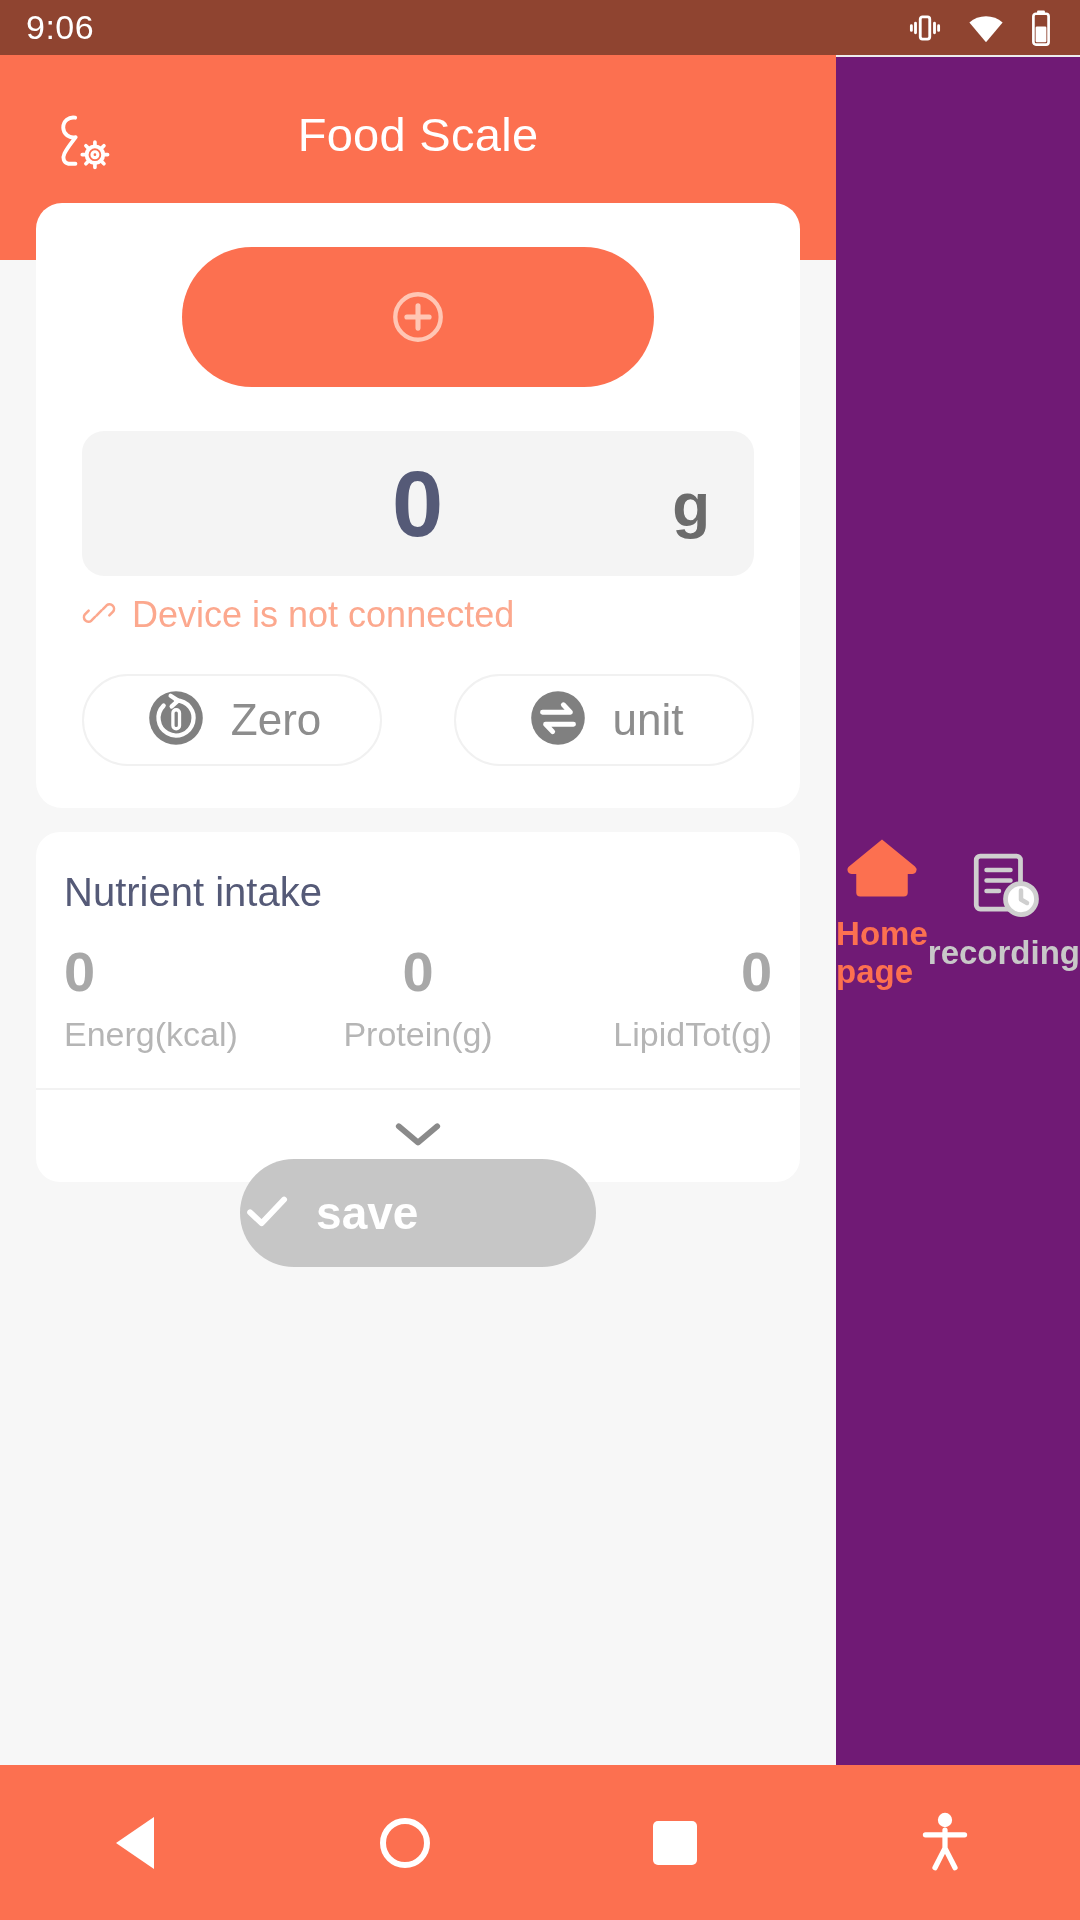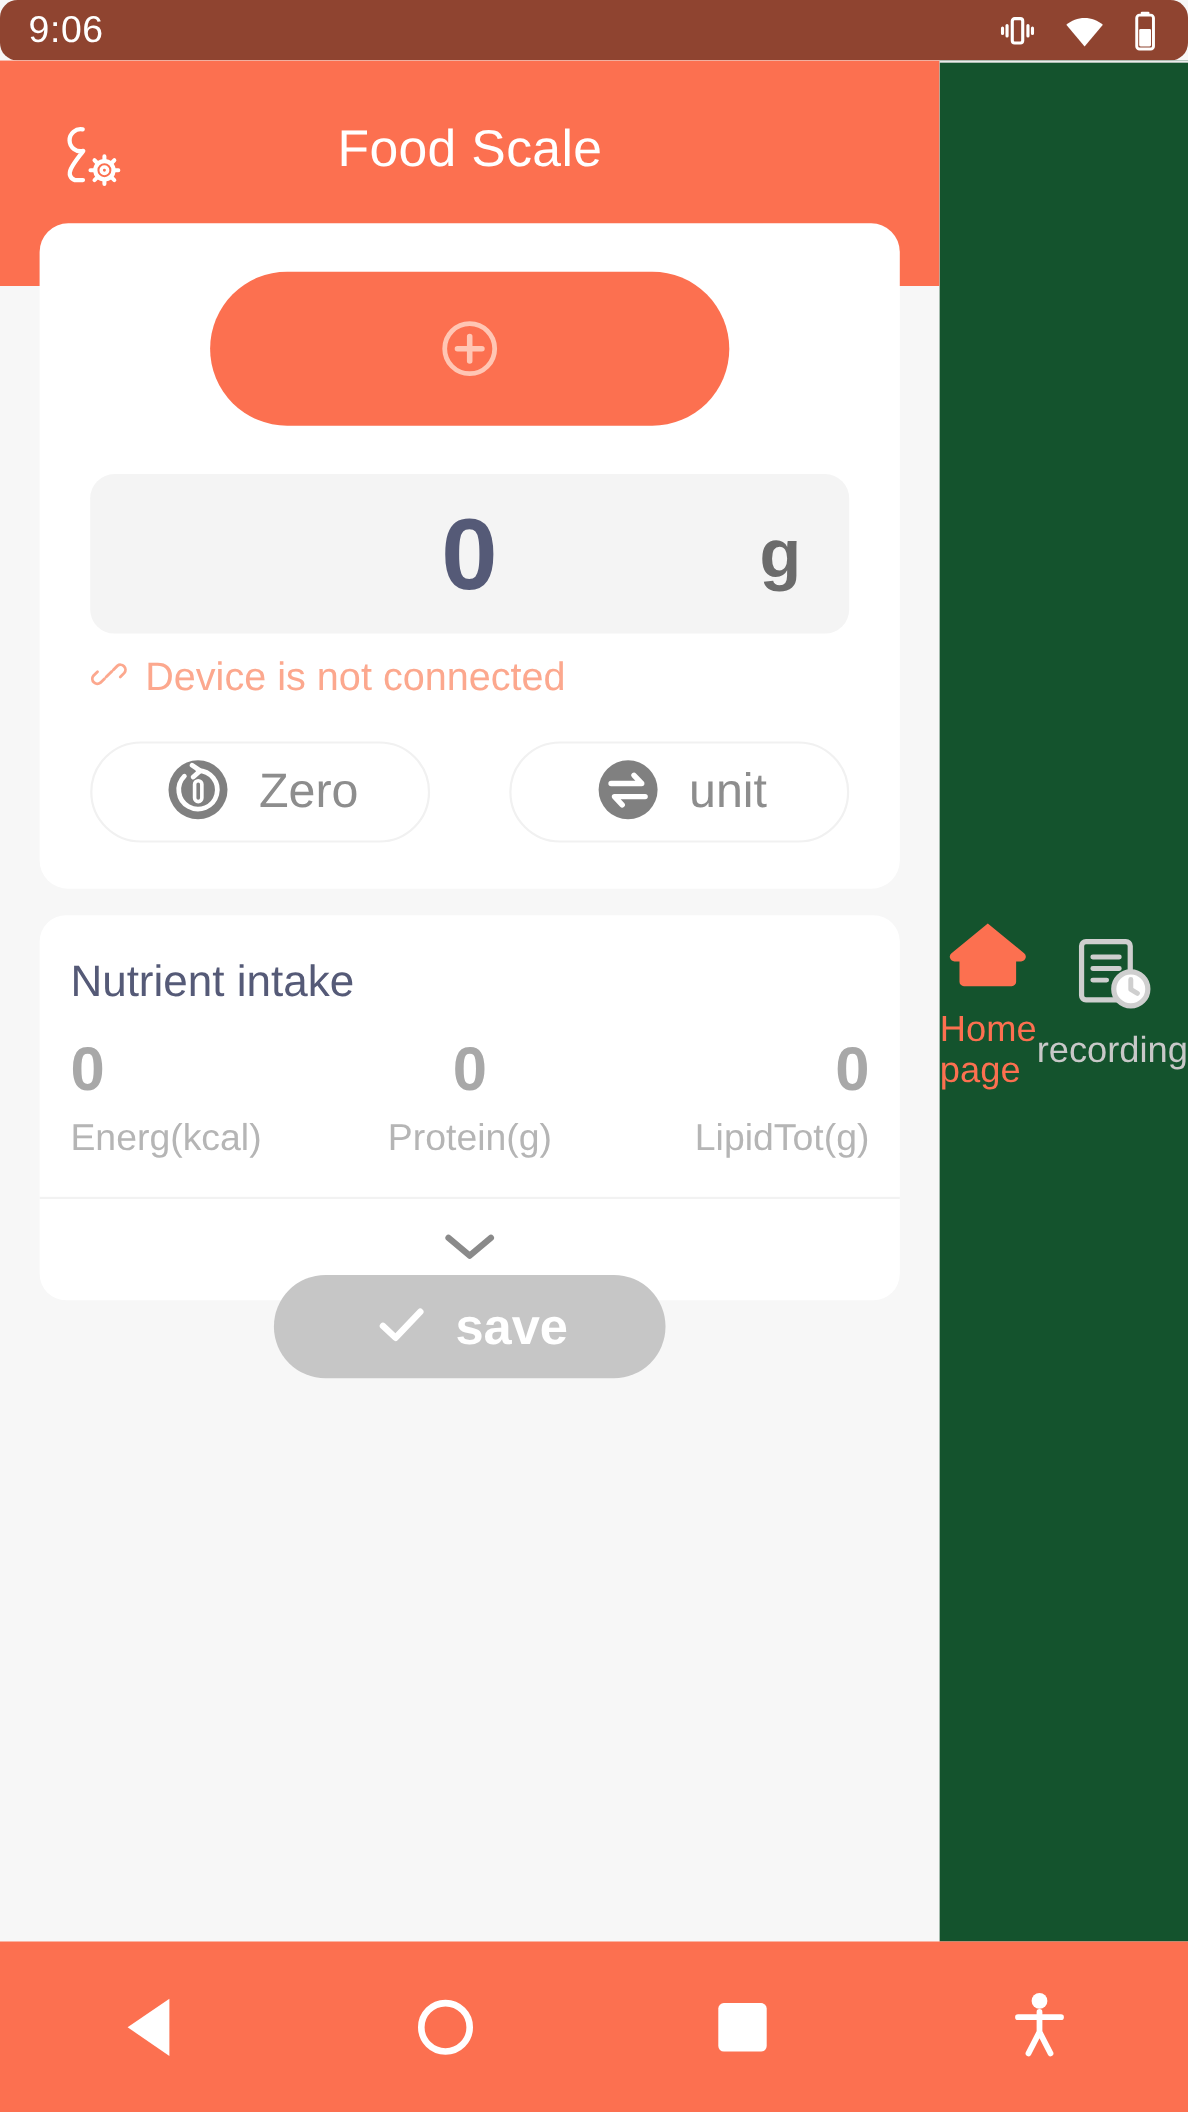--- a/index.html
+++ b/index.html
@@ -11,21 +11,20 @@
     position:relative;
   }
 
   
   .statusbar{
     height:55px; width:100%;
     background:#8f4430;
     display:flex; align-items:center;
     padding:0 26px;
     position:relative;
-    border-radius:16px;
   }
   .statusbar .clock{
     color:#ffffff; font-size:34px; font-weight:400; letter-spacing:.5px;
   }
   .statusbar .sysicons{
     margin-left:auto; display:flex; align-items:center; gap:22px;
   }
   .sysicons svg{ display:block; }
 
   
@@ -185,38 +184,39 @@
   .expand-row{
     height:92px;
     display:flex; align-items:center; justify-content:center;
   }
 
   
   .save-btn{
     position:absolute;
     left:50%; transform:translateX(-50%);
     top:1104px;
-    width:356px; height:94px;
+    width:356px; height:108px;
     background:#c6c6c6;
     border-radius:60px;
-    display:flex; align-items:center; justify-content:center;
+    display:flex; align-items:center; justify-content:flex-start;
     gap:22px;
   }
   .save-btn .lbl{
     color:#ffffff;
     font-size:46px;
     font-weight:700;
   }
 
   
   .bottom-nav{
     flex:0 0 160px;
-    background:#14532d;
+    background:#701a75;
     border-top:2px solid #ececec;
     display:flex;
+    font-weight:bold;
   }
   .nav-item{
     flex:1 1 0;
     display:flex; flex-direction:column;
     align-items:center; justify-content:center;
     gap:10px;
   }
   .nav-item .lbl{ font-size:33px; }
   .nav-item.active .lbl{ color:#fc7050; }
   .nav-item.inactive .lbl{ color:#c8c8c8;text-align:center; }

